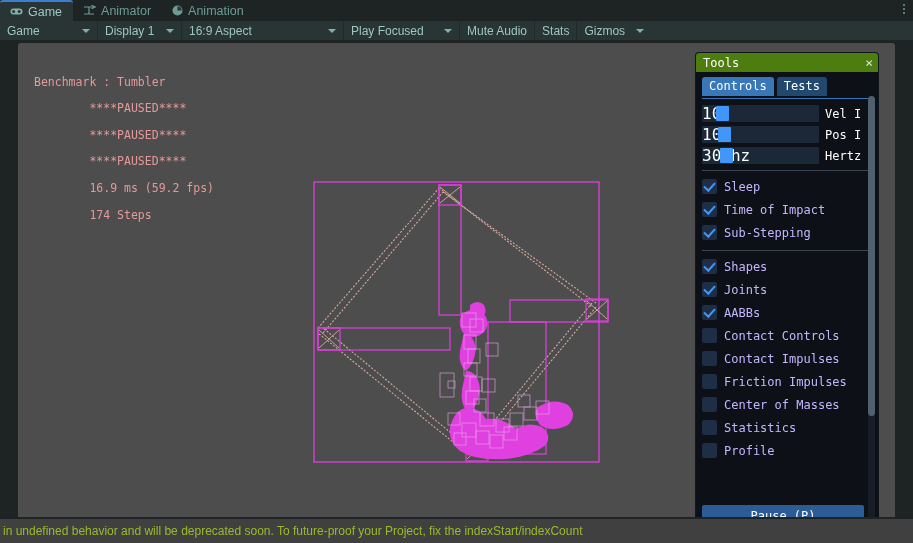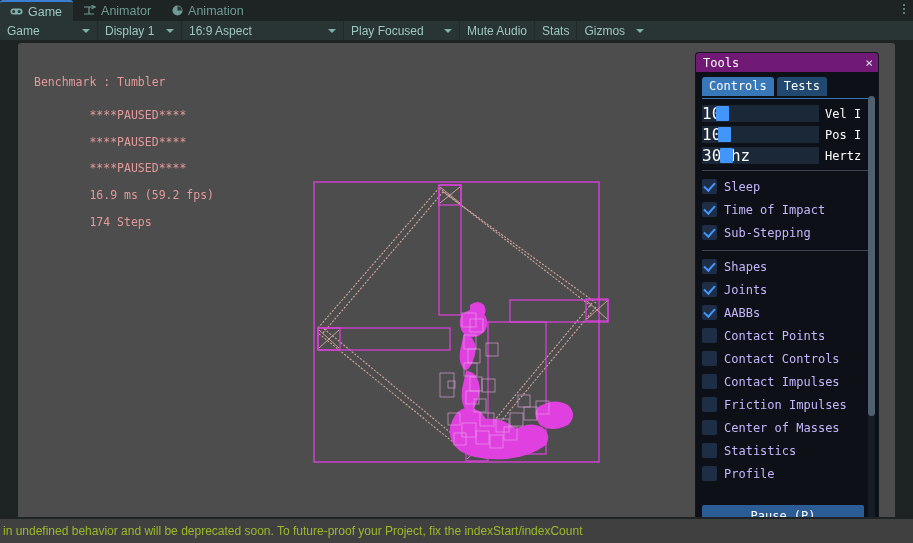--- a/index.html
+++ b/index.html
@@ -68,34 +68,34 @@
     background: #4d4d4d; border-radius: 3px 3px 0 0; overflow: hidden;
   }
 
   
   .hud {
     position: absolute; left: 16px; top: 6px;
     font-family: "DejaVu Sans Mono", monospace;
     font-size: 11.5px; line-height: 13.3px; color: #e39a9a;
     white-space: pre;
   }
-  .hud .title { display: block; margin-bottom: 7px; }
+  .hud .title { display: block; }
 
   
   .physics { position: absolute; left: 0; top: 0; width: 877px; height: 474px; }
 
   
   .tools {
     position: absolute; left: 696px; top: 50px; width: 182px; height: 467px;
     background: #0d1117; border-radius: 3px;
     font-family: "DejaVu Sans Mono", monospace;
     overflow: hidden; box-shadow: 0 0 0 1px #10161d;
   }
   .tools-title {
-    height: 19px; background: #701a75; color: #ffffff;
+    height: 19px; background: #4d7c0f; color: #ffffff;
     display: flex; align-items: center; justify-content: space-between;
     padding: 0 5px 0 7px; font-size: 12px;
   }
   .tools-close { color: #dce6f2; font-size: 13px; line-height: 1; cursor: default; }
   .tools-body { position: relative; height: 448px; padding: 5px 6px 0 6px; }
 
   .imgui-tabs { display: flex; gap: 3px; margin-bottom: 2px; }
   .imgui-tab {
     font-size: 12px; padding: 2px 7px 3px; color: #ffffff;
     background: #21486e; border-radius: 3px 3px 0 0;
@@ -390,24 +390,20 @@
           <div class="check-row">
             <span class="cb on"></span>
             <span class="check-label">Joints</span>
           </div>
           <div class="check-row">
             <span class="cb on"></span>
             <span class="check-label">AABBs</span>
           </div>
           <div class="check-row">
             <span class="cb"></span>
-            <span class="check-label">Contact Points</span>
-          </div>
-          <div class="check-row">
-            <span class="cb"></span>
             <span class="check-label">Contact Controls</span>
           </div>
           <div class="check-row">
             <span class="cb"></span>
             <span class="check-label">Contact Impulses</span>
           </div>
           <div class="check-row">
             <span class="cb"></span>
             <span class="check-label">Friction Impulses</span>
           </div>

